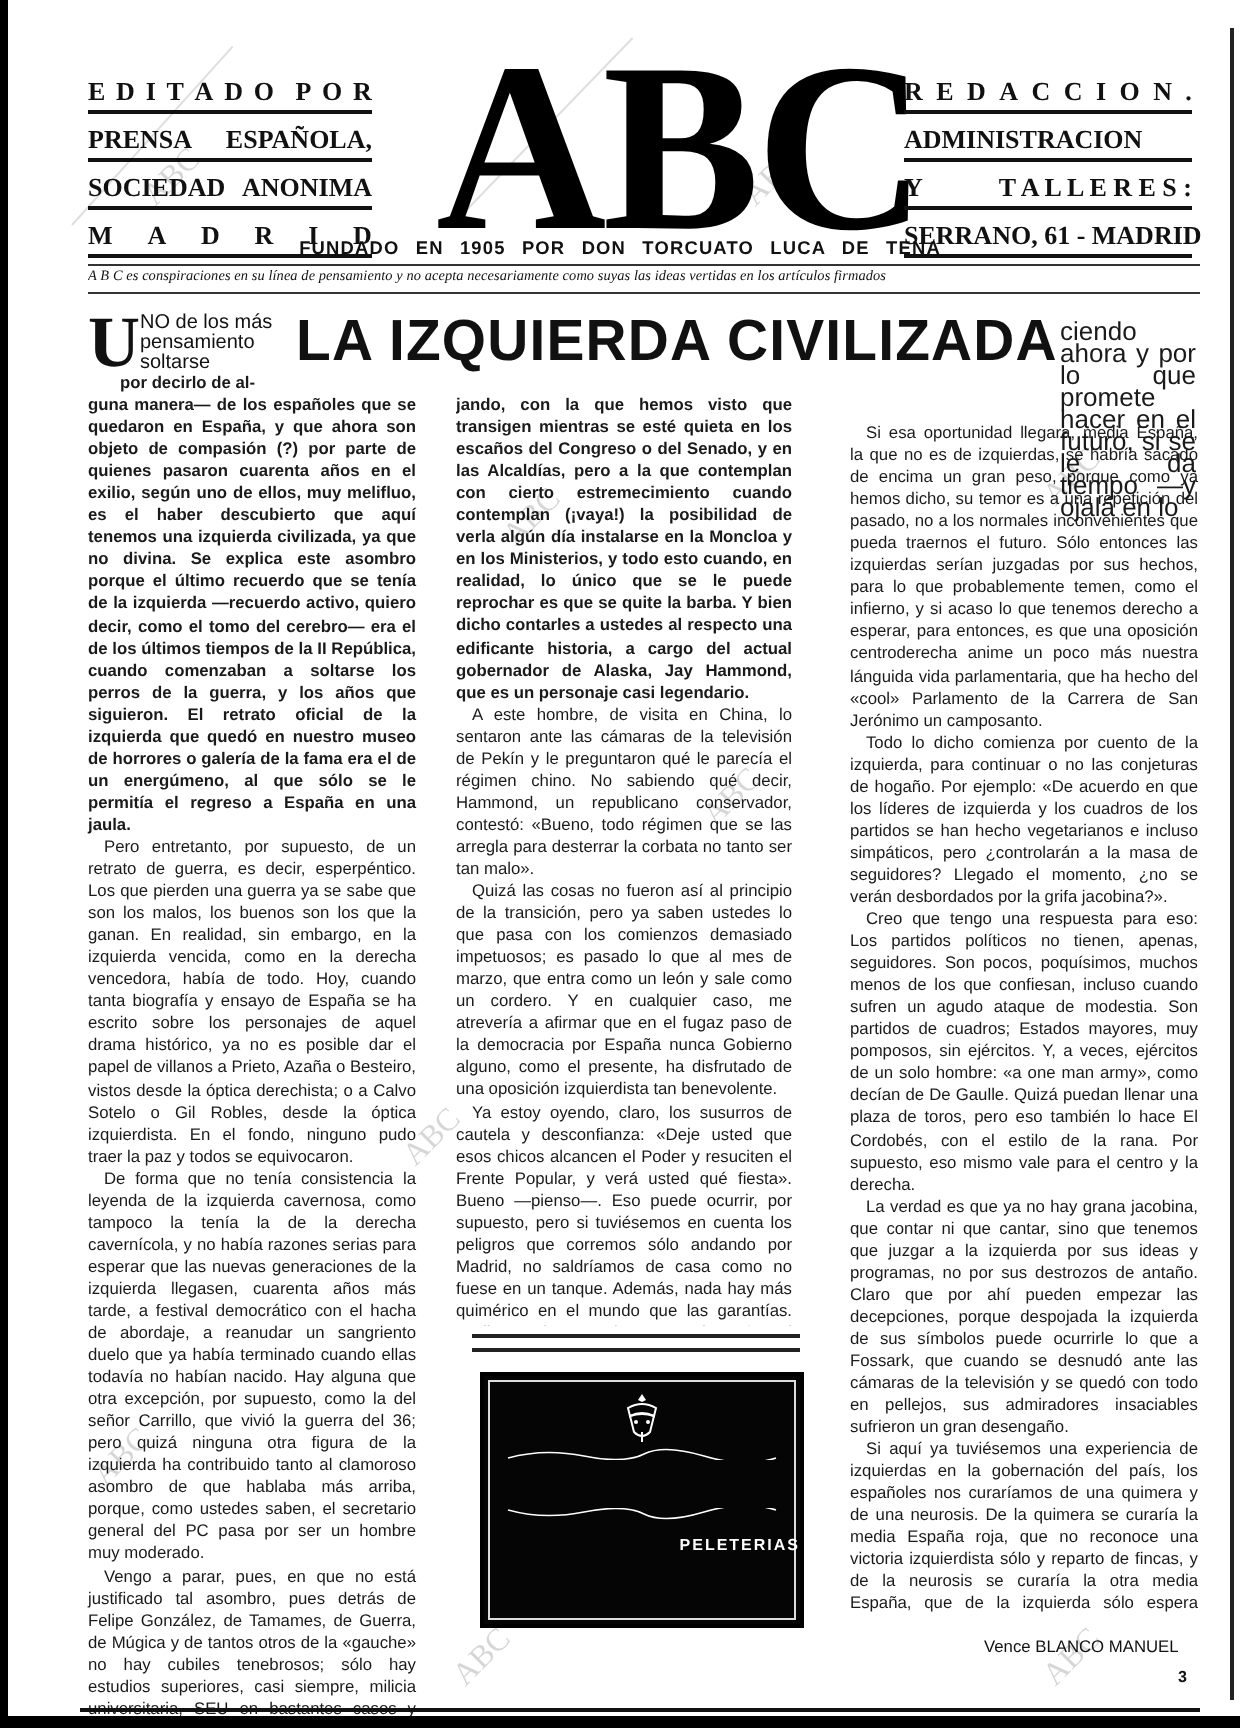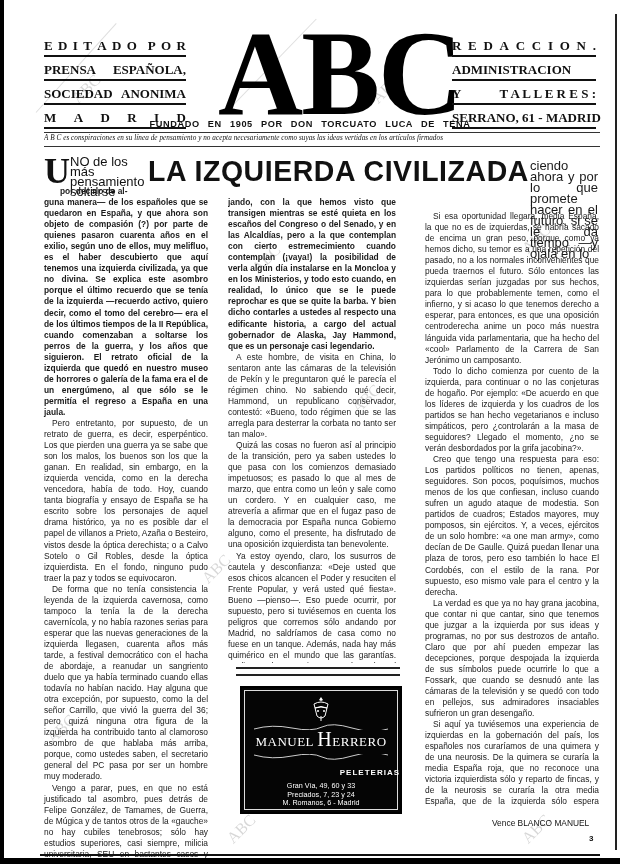--- a/index.html
+++ b/index.html
@@ -47,21 +47,21 @@
     .col { position:absolute; font-size:8.4px; line-height:11.05px; text-align:justify; color:#1a1a1a; }
     .col p { margin:0; text-indent:8px; }
     .col p.noind { text-indent:0;font-weight:bold; }
     .col1 { left:44px; top:186px; width:164px; }
     .col2 { left:228px; top:197px; width:168px; }
     .col3 { left:425px; top:211px; width:174px; }
     .col3top { position:absolute; left:530px; top:160px; width:68px; font-size:13px; line-height:11.05px; text-align:justify; color:#1a1a1a; }
 
     .dropcap-area { position:absolute; left:44px; top:157px; width:100px; height:30px; }
     .dropcap { position:absolute; left:0; top:-3px; font-size:36px; font-weight:bold; line-height:34px; font-family:"Liberation Serif", serif; }
-    .dropcap-text { position:absolute; left:26px; top:0; width:76px; font-size:13px; line-height:10px; }
+    .dropcap-text { position:absolute; left:26px; top:0; width:76px; font-size:10px; line-height:10px; }
 
     .ad-rules { position:absolute; left:236px; top:667px; width:164px; height:5px;
       border-top:2px solid #222; border-bottom:2px solid #222; }
     .ad {
       position:absolute; left:240px; top:686px; width:158px; height:124px; background:#050505;
       color:#fff; border:2px solid #000; box-shadow: inset 0 0 0 2px #050505, inset 0 0 0 3px #ddd;
     }
     .ad .crest { position:absolute; left:67px; top:8px; width:24px; height:26px; }
     .ad .brand {
       position:absolute; left:12px; top:40px; width:134px; text-align:center;
@@ -196,33 +196,24 @@
     <path d="M12 1 L14 4 L12 5 L10 4 Z" fill="#fff"></path>
     <path d="M5 8 Q12 4 19 8 L18 12 Q12 9 6 12 Z" fill="none" stroke="#fff" stroke-width="1"></path>
     <path d="M6 12 Q12 10 18 12 L16 20 Q12 24 8 20 Z" fill="none" stroke="#fff" stroke-width="1"></path>
     <circle cx="9" cy="15" r="1" fill="#fff"></circle>
       <circle cx="15" cy="15" r="1" fill="#fff"></circle>
     <path d="M12 20 L12 25" stroke="#fff" stroke-width="1"></path>
   </svg>
   <svg class="flourish" style="top:36px" viewBox="0 0 138 6">
     <path d="M2 5 Q20 0 40 4 T70 3 T100 4 T136 5" fill="none" stroke="#fff" stroke-width="0.8"></path>
   </svg>
-  <div class="brand">
-    <span>MANUEL</span>
-    <span class="big">H</span><span>ERRERO</span>
-  </div>
   <svg class="flourish" style="top:66px" viewBox="0 0 138 6">
     <path d="M2 1 Q20 6 40 2 T70 3 T100 2 T136 1" fill="none" stroke="#fff" stroke-width="0.8"></path>
   </svg>
   <div class="sub">PELETERIAS</div>
-  <div class="addr">
-    <div>Gran Vía, 49, 60 y 33</div>
-    <div>Preciados, 7, 23 y 24</div>
-    <div>M. Romanos, 6 - Madrid</div>
-  </div>
 </div>
 
 <div class="signature">Vence BLANCO MANUEL</div>
 <div class="pagenum">3</div>
 
 <div class="wm-line" style="left:36px;top:112px;width:120px;transform:rotate(-48deg);"></div>
 <div class="wm-line" style="left:226px;top:112px;width:130px;transform:rotate(-46deg);"></div>
 <div class="wm" style="left:70px;top:80px">ABC</div>
 <div class="wm" style="left:370px;top:80px">ABC</div>
 <div class="wm" style="left:520px;top:230px">ABC</div>

